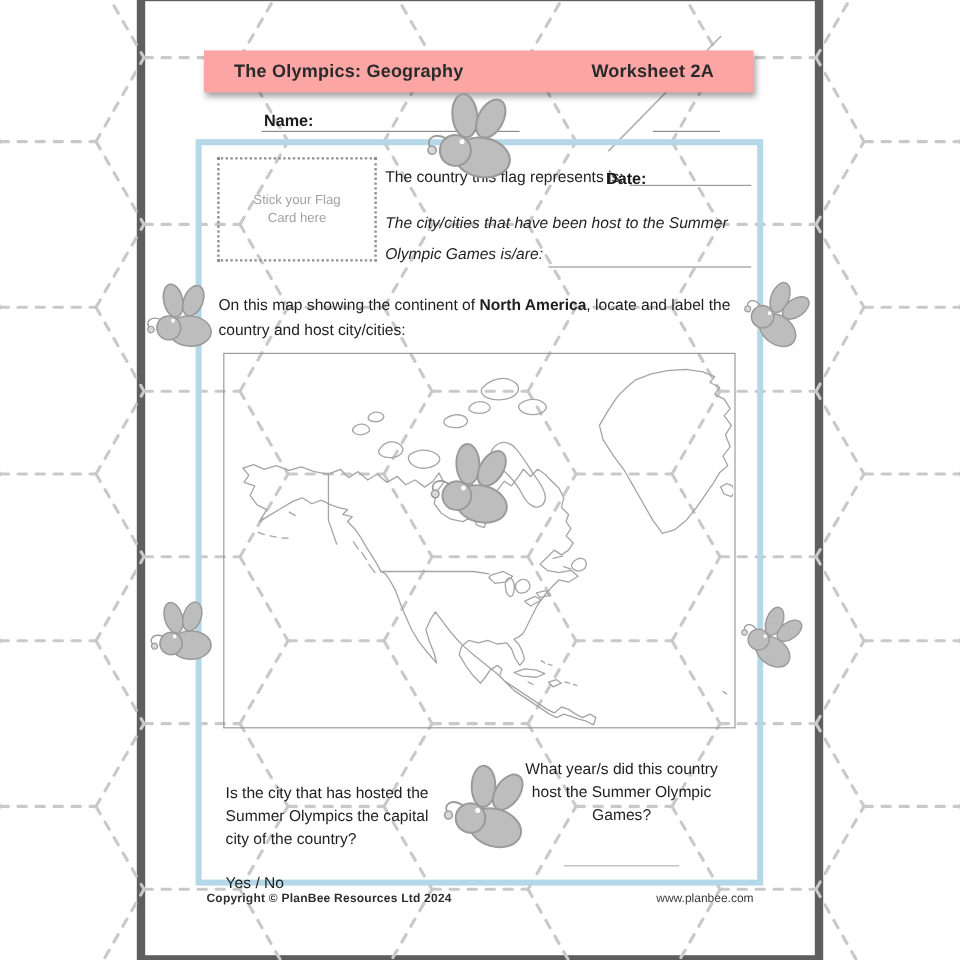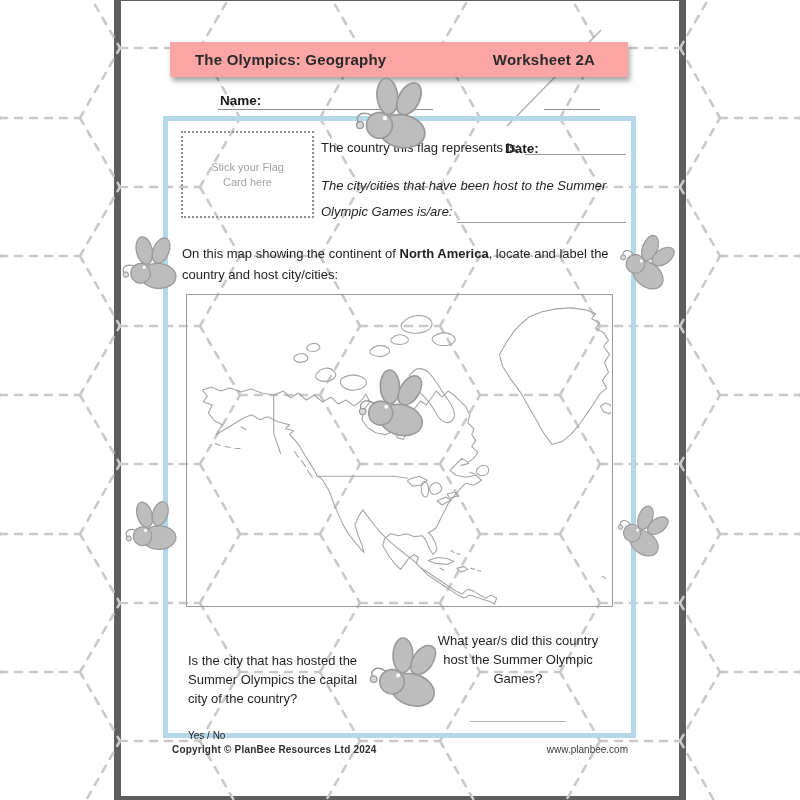--- a/index.html
+++ b/index.html
@@ -49,21 +49,21 @@
   .map-prompt b{font-weight:bold;}
 
   .mapbox{position:absolute;left:18px;top:173px;width:427px;height:313px;
           box-sizing:border-box;border:1.5px solid #9b9b9b;background:transparent;}
   .mapbox svg{display:block;}
 
   .qleft{position:absolute;left:20px;top:530px;width:212px;text-align:left;
          font-size:13px;line-height:19px;}
   .qright{position:absolute;left:250px;top:510px;width:200px;text-align:center;
           font-size:13px;line-height:19px;}
-  .yesno{margin-top:18px;font-size:10px;}
+  .yesno{margin-top:18px;font-size:13px;}
   .ansline{display:inline-block;width:96px;border-bottom:1.3px solid #b5b5b5;height:1px;margin-top:32px;}
 
   .footer{position:absolute;left:172px;top:744px;width:456px;display:flex;
           justify-content:space-between;z-index:4;}
   .footer .copy{font-size:10px;font-weight:bold;color:#2e2e2e;letter-spacing:.2px;}
   .footer .site{font-size:10px;color:#3a3a3a;margin-left:12px;}
 
   .bee{position:absolute;z-index:6;pointer-events:none;}
   #bee-defs{position:absolute;width:0;height:0;overflow:hidden;}
 </style>

